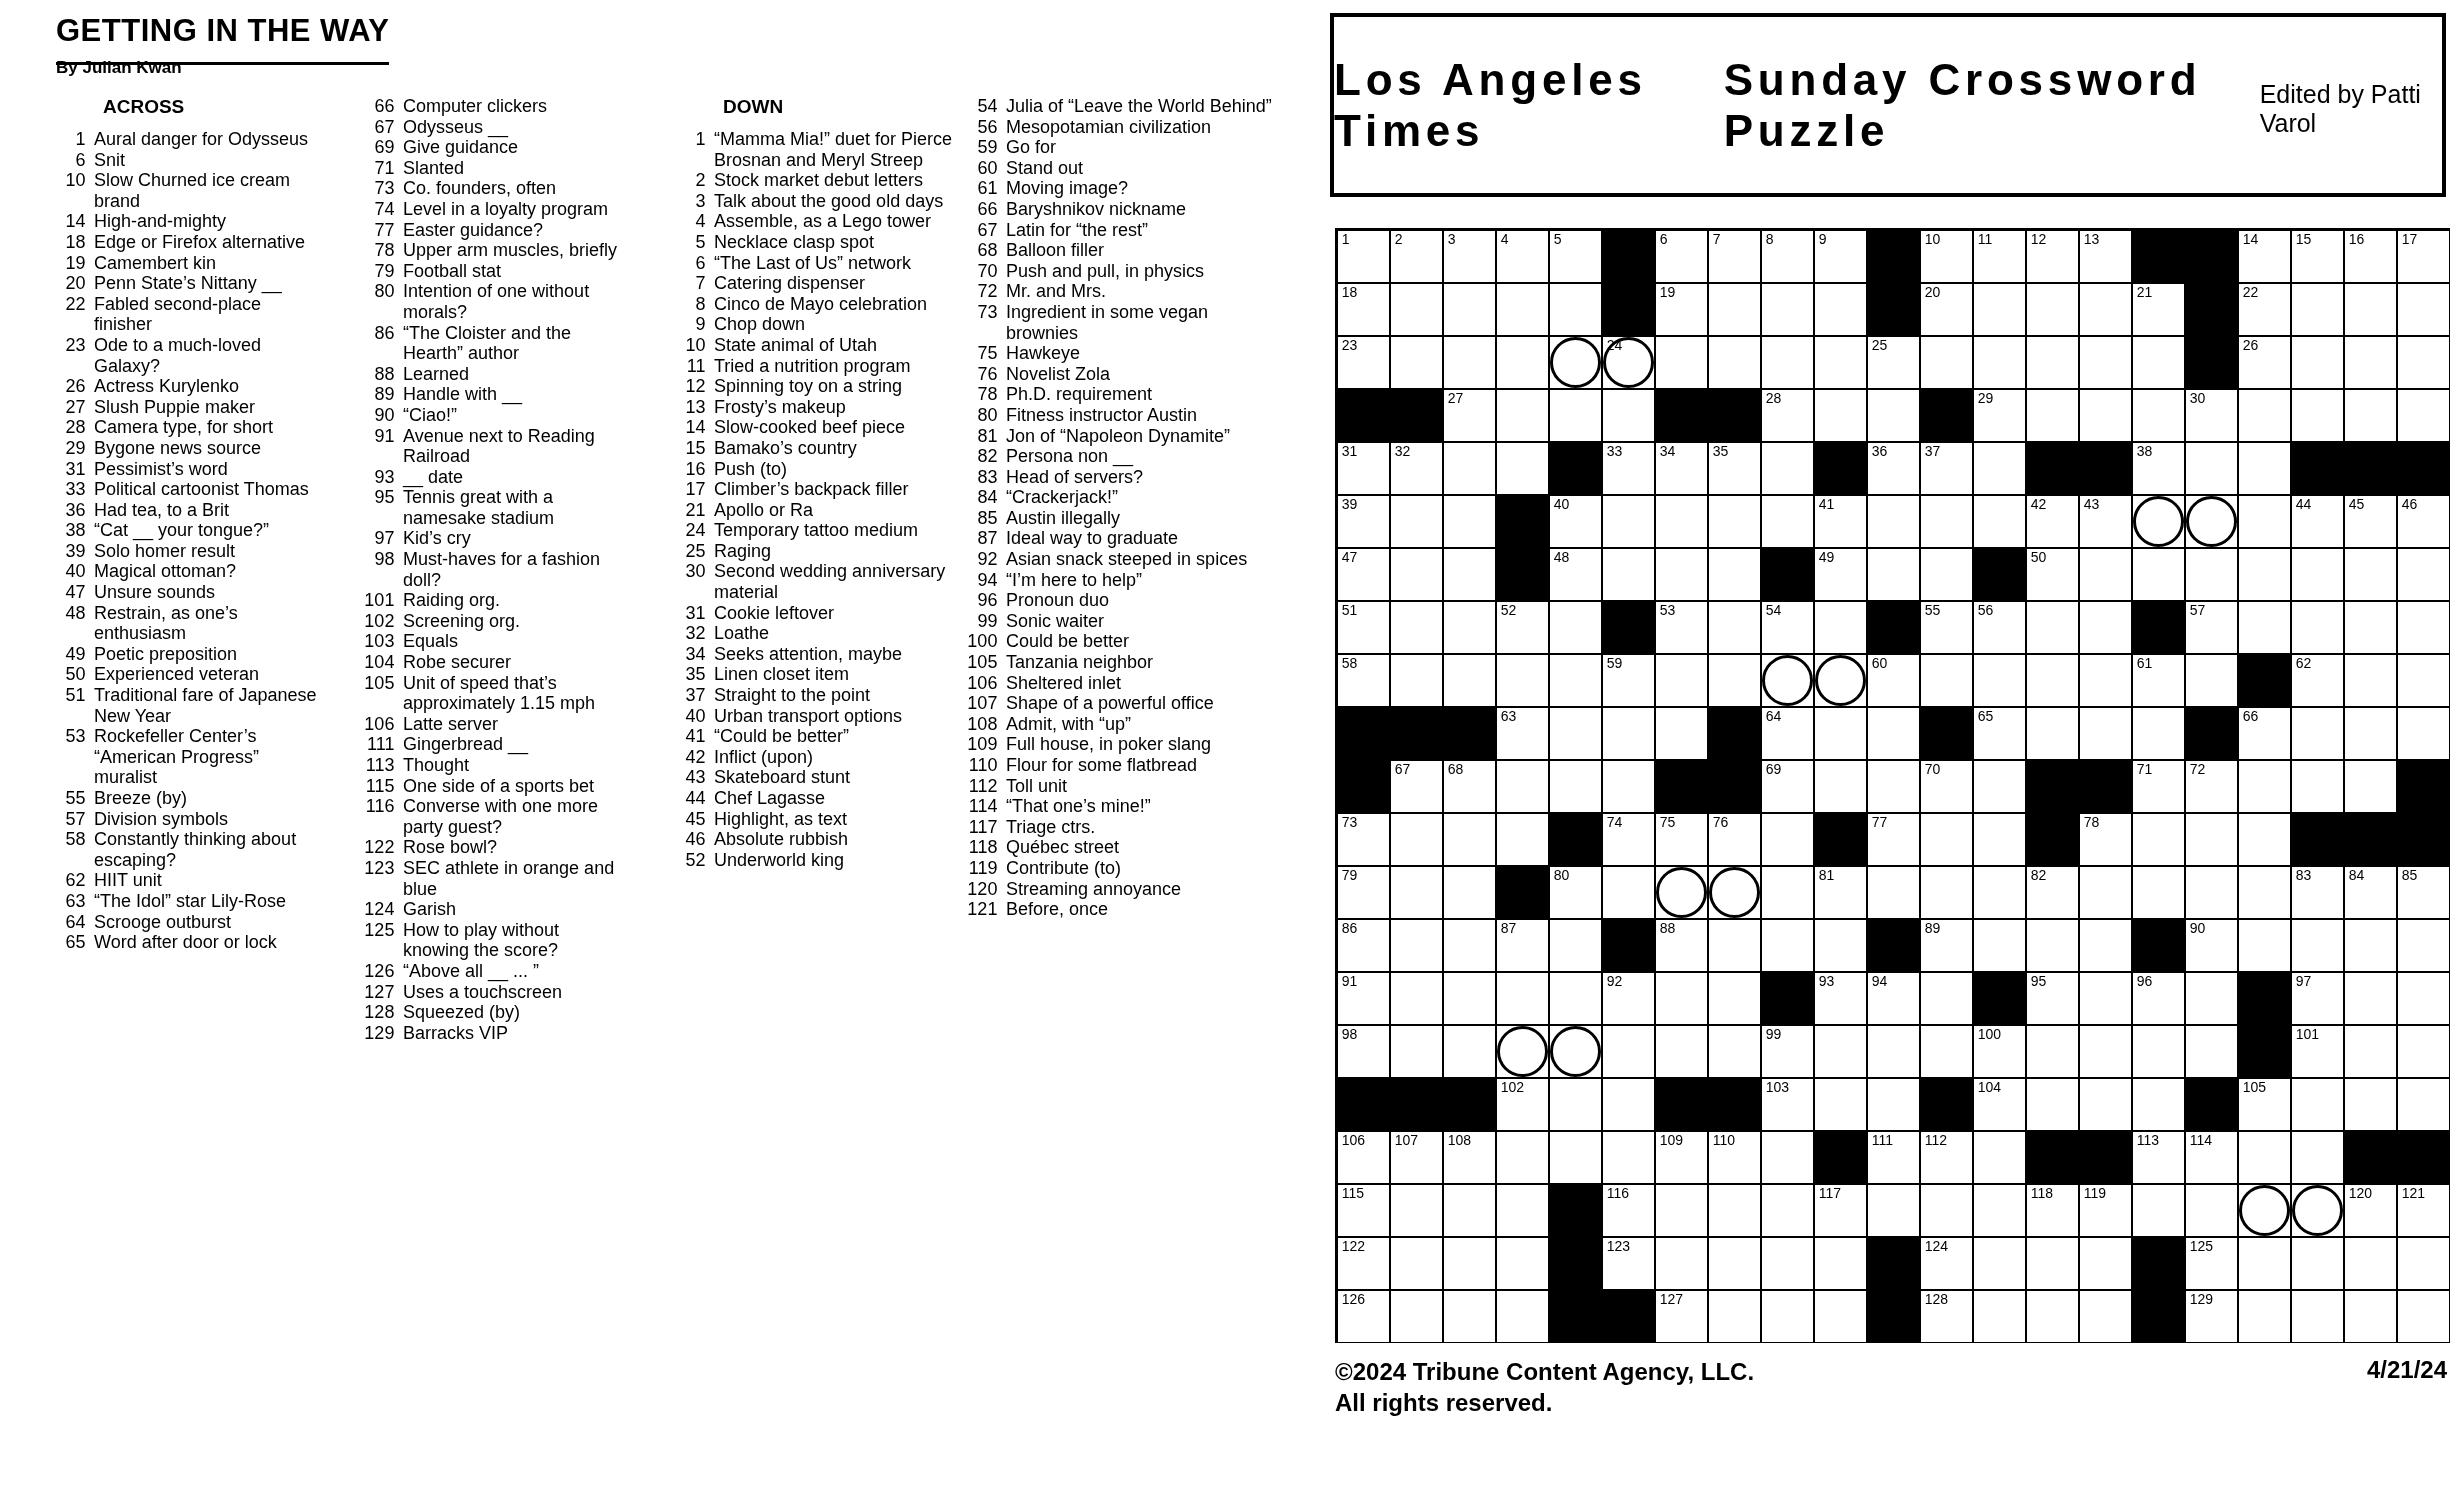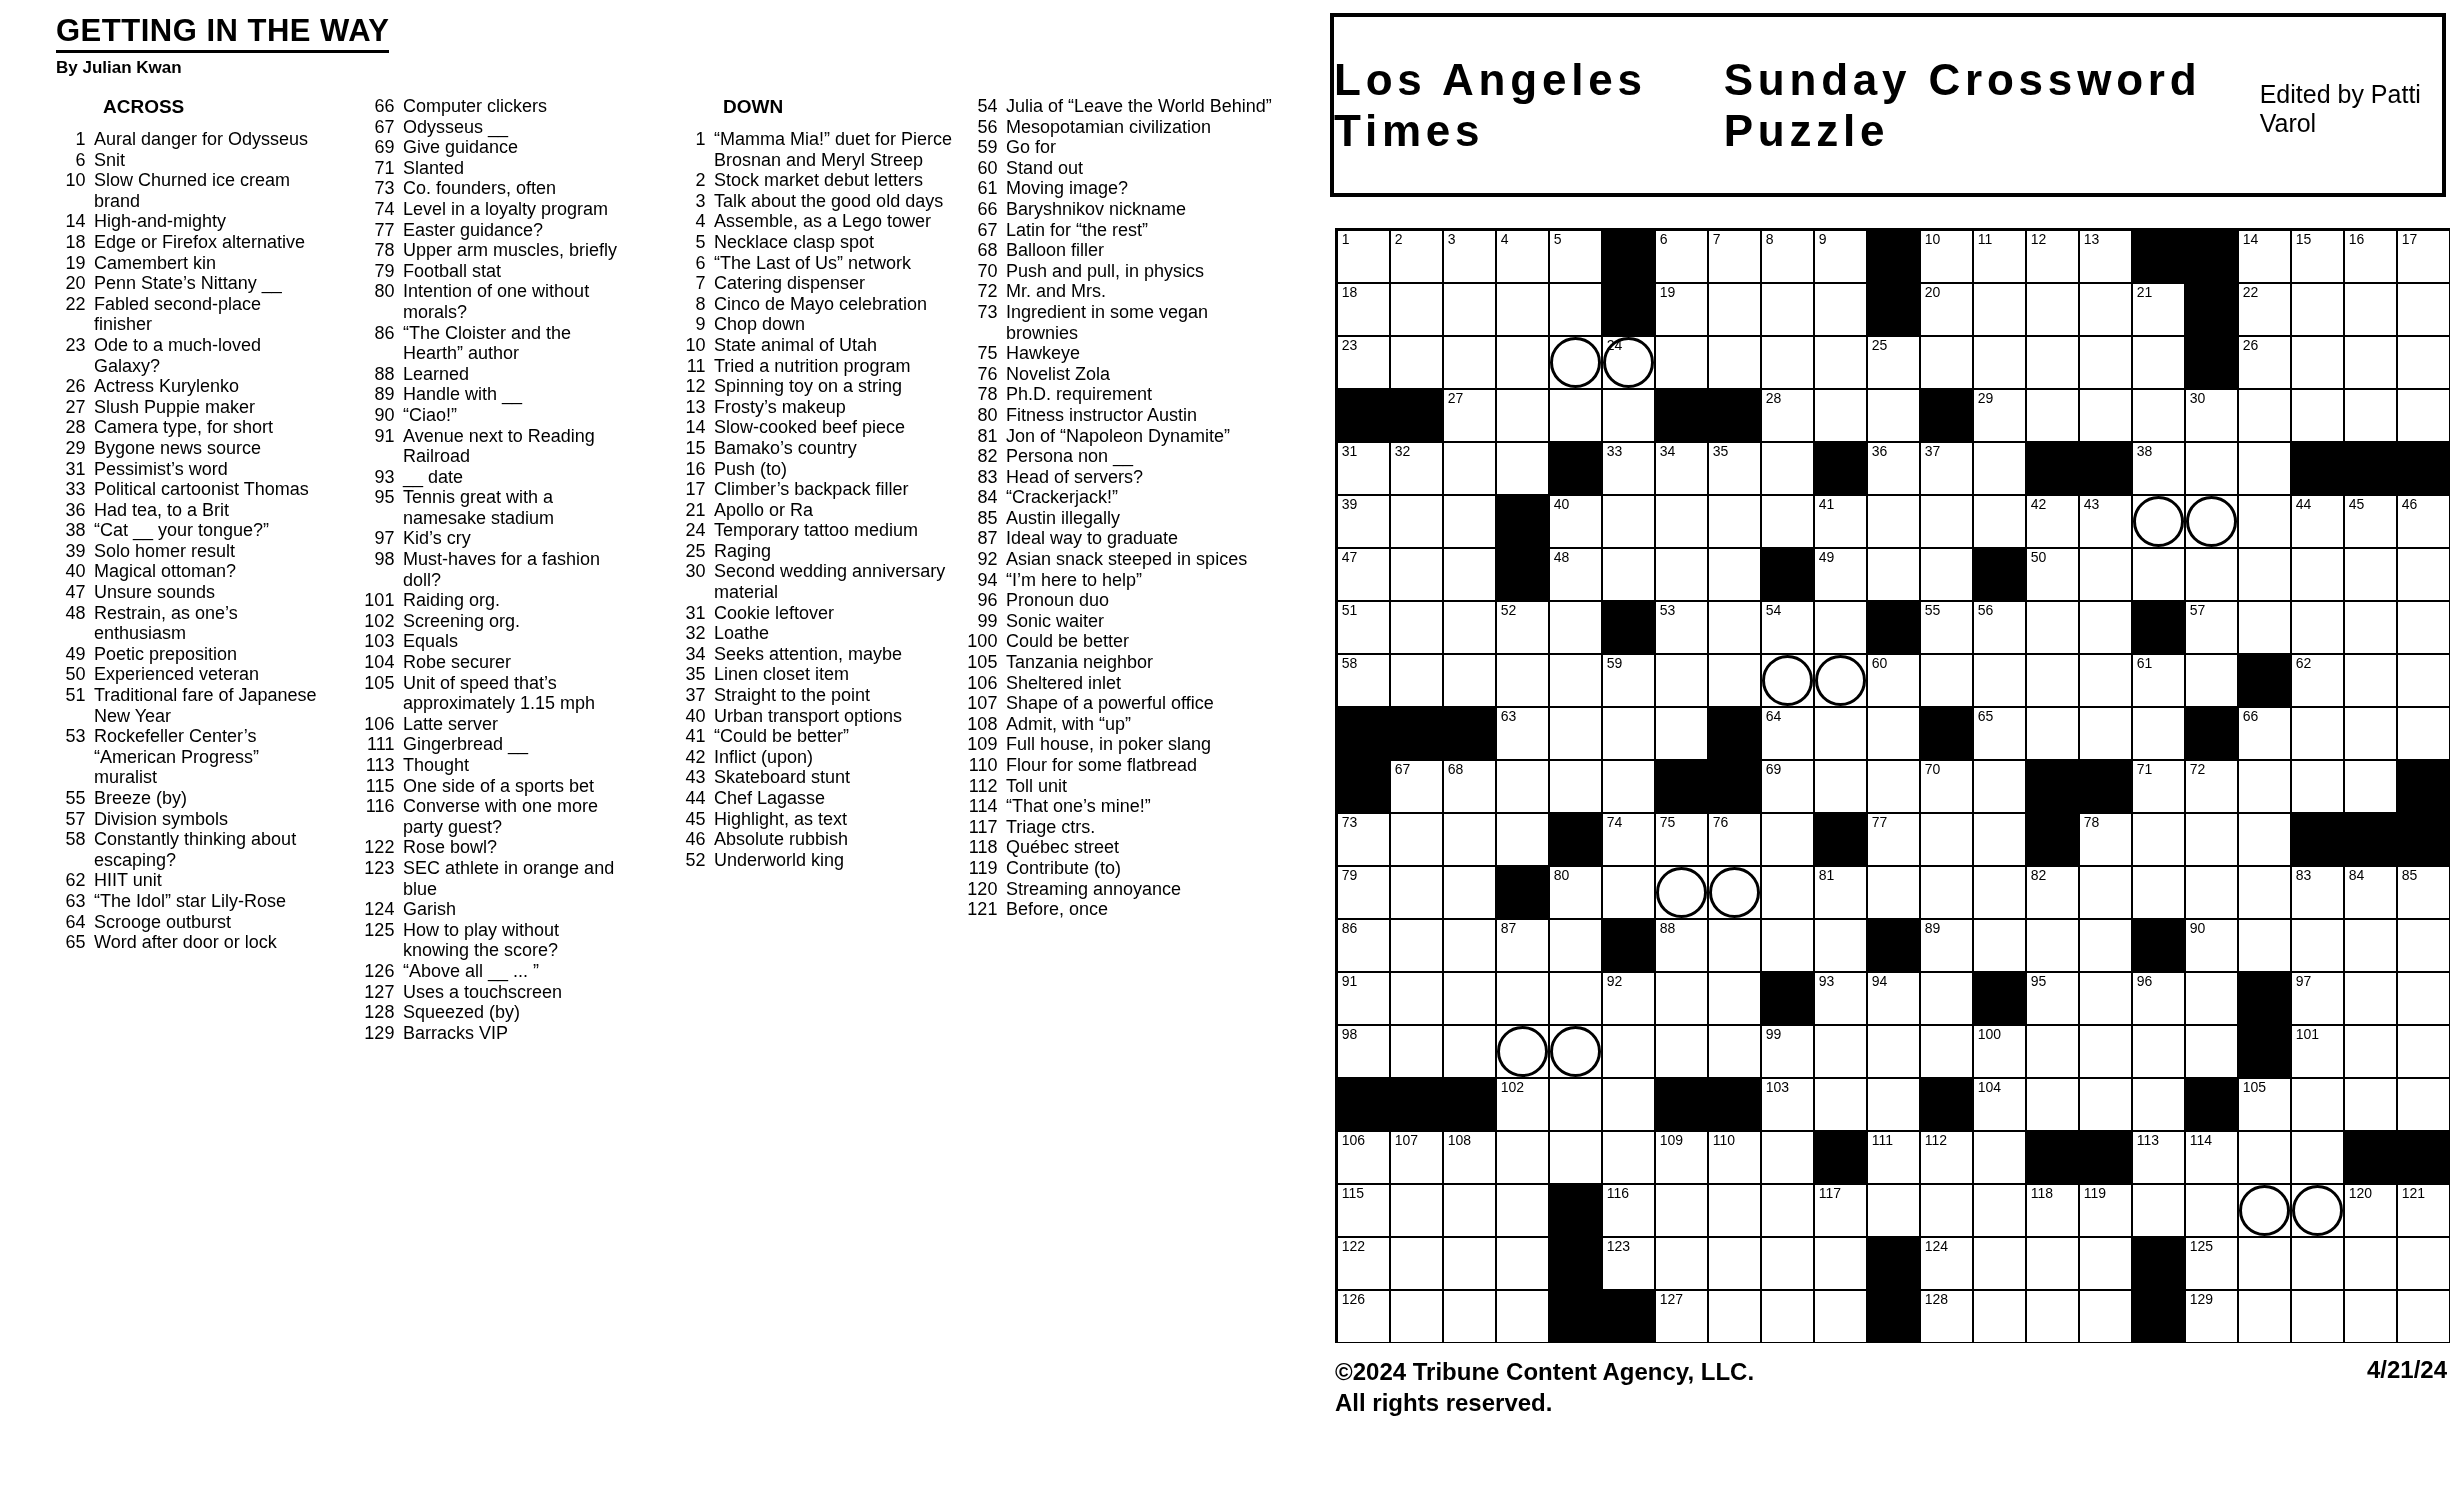--- a/index.html
+++ b/index.html
@@ -5,21 +5,21 @@
   * { margin:0; padding:0; box-sizing:border-box; }
   html,body { background:#fff; }
   body {
     width:2459px; height:1497px; position:relative; overflow:hidden;
     font-family:"Liberation Sans", sans-serif; color:#000;
   }
   
   .pz-title {
     position:absolute; left:56px; top:13.4px;
     font-size:31px; font-weight:bold; letter-spacing:0.5px;
-    border-bottom:3.8px solid #000; padding-bottom:1px; display:inline-block;
+    border-bottom:3.8px solid #000; padding-bottom:13px; display:inline-block;
   }
   .pz-byline { position:absolute; left:56px; top:58px; font-size:17px; font-weight:bold; }
 
   
   .clue-col { position:absolute; top:96px; }
   #clue-col-1 { left:54px;  width:263px; }
   #clue-col-2 { left:363px; width:263px; }
   #clue-col-3 { left:674px; width:281px; }
   #clue-col-4 { left:966px; width:309px; }
   .clue-header { font-size:19px; font-weight:bold; margin-left:49px; margin-bottom:11px; }

